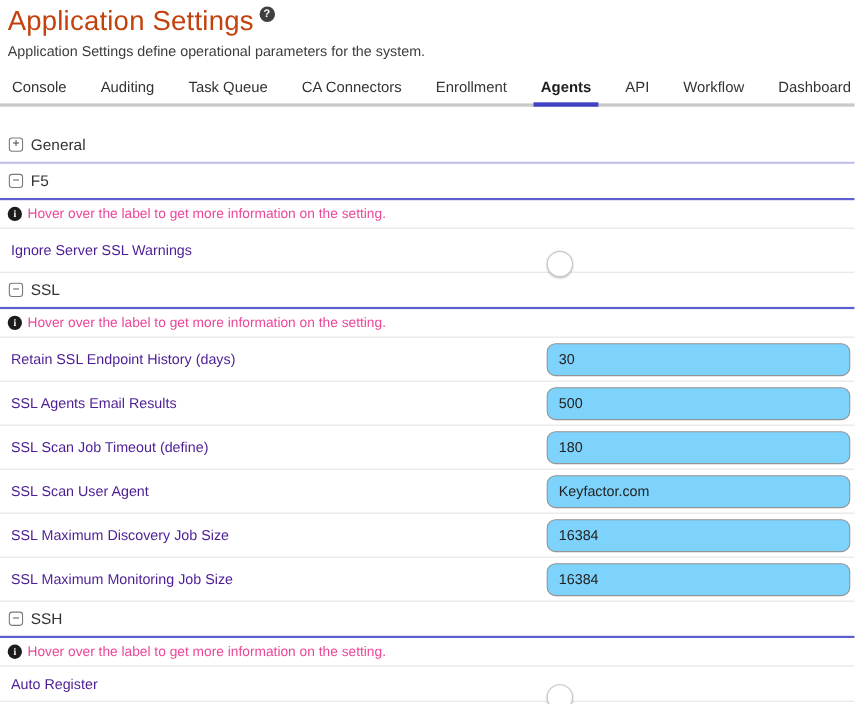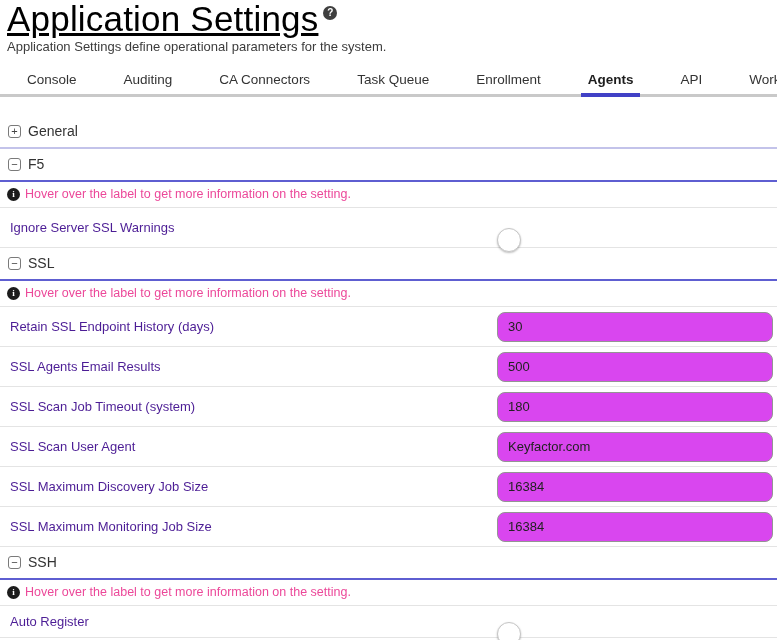--- a/index.html
+++ b/index.html
@@ -7,34 +7,34 @@
   body {
     font-family: "Liberation Sans", "DejaVu Sans", sans-serif;
     color: #333;
     display: flex;
     flex-direction: column;
   }
 
   
   .header { padding: 3px 8px 0 7px; }
   .title-row { display: flex; align-items: flex-start; }
-  .page-title { font-size: 35px; font-weight: 400; color: #000000; line-height: 32px; letter-spacing: 0.2px; text-decoration: underline; }
+  .page-title { font-size: 25px; font-weight: 400; color: #c2410c; line-height: 32px; letter-spacing: 0.2px; }
   .help-icon {
     display: inline-block; width: 14px; height: 14px; border-radius: 50%;
     background: #3f3f3f; color: #fff; font-size: 10px; font-weight: bold;
     text-align: center; line-height: 14px; margin: 3px 0 0 5px; cursor: pointer;
   }
   .subtitle { font-size: 13px; color: #3c3c3c; margin-top: 4px; }
 
   
   .tabs {
     display: flex; gap: 29px; padding: 0 2px 0 10px; margin-top: 13px;
     border-bottom: 3px solid #c9c9c9; font-size: 13.5px;
   }
-  .tab { padding: 5px 1px 7px; color: #333; cursor: pointer; white-space: nowrap; margin-left: 16px; }
+  .tab { padding: 5px 1px 7px; color: #333; cursor: pointer; white-space: nowrap; }
   .tab.active { font-weight: bold; color: #1d1d1d; position: relative; }
   .tab.active::after {
     content: ""; position: absolute; left: -6px; right: -6px; bottom: -3px;
     height: 4px; background: #4141c6;
   }
 
   
   .sections { margin-top: 19px; flex: 1; }
   .section-header {
     display: flex; align-items: center; gap: 7px;
@@ -66,21 +66,21 @@
     min-height: 40px;
   }
   .setting-row .label {
     flex: 0 0 497px; padding-left: 10px; font-size: 13px; color: #4c1d95;
   }
   .setting-row .control { flex: 1; }
 
   .text-input {
     width: 100%; height: 30px; border: 1px solid #949494; border-radius: 8px;
     font-family: "Liberation Sans", "DejaVu Sans", sans-serif;
-    font-size: 13px; color: #222; padding: 0 10px; background: #d946ef; outline: none;
+    font-size: 13px; color: #222; padding: 0 10px; background: #7dd3fc; outline: none;
   }
 
   .toggle {
     width: 45px; height: 24px; border-radius: 12px; background: #bdbdbd;
     position: relative; cursor: pointer;
   }
   .toggle .knob {
     position: absolute; left: 0; top: 0; width: 24px; height: 24px;
     border-radius: 50%; background: #fff; border: 1px solid #c6c6c6;
     box-shadow: 0 1px 2px rgba(0,0,0,0.25);
@@ -97,22 +97,22 @@
   <div class="title-row">
     <h1 class="page-title">Application Settings</h1>
     <span class="help-icon">?</span>
   </div>
   <div class="subtitle">Application Settings define operational parameters for the system.</div>
 </div>
 
 <div class="tabs">
   <div class="tab">Console</div>
   <div class="tab">Auditing</div>
+  <div class="tab">Task Queue</div>
   <div class="tab">CA Connectors</div>
-  <div class="tab">Task Queue</div>
   <div class="tab">Enrollment</div>
   <div class="tab active">Agents</div>
   <div class="tab">API</div>
   <div class="tab">Workflow</div>
   <div class="tab">Dashboard and Reports</div>
 </div>
 
 <div class="sections">
 
   <div class="section-header collapsed">
@@ -147,21 +147,21 @@
   </div>
   <div class="setting-row">
     <span class="label">Retain SSL Endpoint History (days)</span>
     <span class="control"><input class="text-input" type="text" value="30" style=""></span>
   </div>
   <div class="setting-row">
     <span class="label">SSL Agents Email Results</span>
     <span class="control"><input class="text-input" type="text" value="500" style=""></span>
   </div>
   <div class="setting-row">
-    <span class="label">SSL Scan Job Timeout (system)</span>
+    <span class="label">SSL Scan Job Timeout (define)</span>
     <span class="control"><input class="text-input" type="text" value="180" style=""></span>
   </div>
   <div class="setting-row">
     <span class="label">SSL Scan User Agent</span>
     <span class="control"><input class="text-input" type="text" value="Keyfactor.com" style=""></span>
   </div>
   <div class="setting-row">
     <span class="label">SSL Maximum Discovery Job Size</span>
     <span class="control"><input class="text-input" type="text" value="16384" style=""></span>
   </div>

